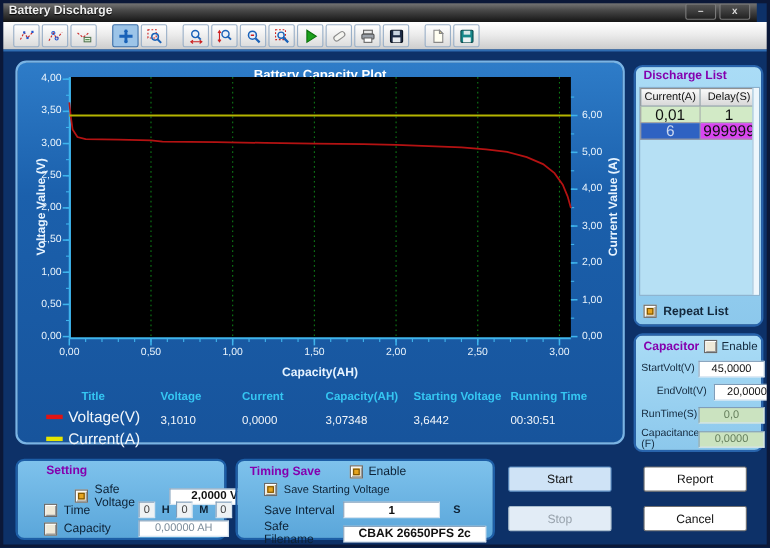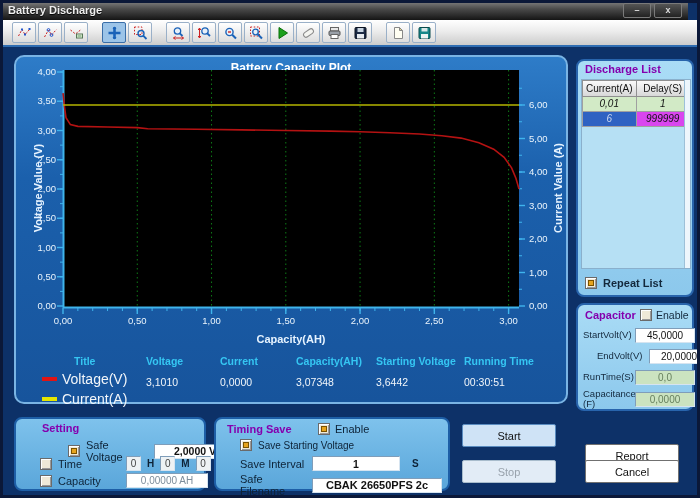--- a/index.html
+++ b/index.html
@@ -59,22 +59,22 @@
   .dlist-panel{top:12px;height:238px;}
   .cap-panel{top:256px;height:108px;}
   .ptitle{font-size:11px;font-weight:bold;color:#8400ae;}
   .dl-title{position:absolute;left:7px;top:2px;}
   .dl-table{position:absolute;left:3px;top:18px;width:108px;bottom:26px;
     background:#b6e0f4;border:1px solid #8ab0cc;}
   .dl-hrow,.dl-row{display:flex;}
   .dl-h{width:58px;height:15px;line-height:15px;text-align:center;font-size:10px;color:#111;
     background:linear-gradient(180deg,#fafafa,#d8d8d8);border:1px solid #909090;border-left:none;}
   .dl-hrow .dl-h:first-child{border-left:1px solid #909090;}
-  .dl-c{width:58px;height:14px;line-height:14px;text-align:center;font-size:10px;color:#111;
-    border:1px solid #a0a0a0;border-top:none;border-left:none;font-style:italic;}
+  .dl-c{width:58px;height:14px;line-height:14px;text-align:center;font-size:14px;color:#111;
+    border:1px solid #a0a0a0;border-top:none;border-left:none;}
   .dl-row .dl-c:first-child{border-left:1px solid #a0a0a0;}
   .dl-c.g{background:#d2eac6;}
   .dl-c.w{background:#d946ef;}
   .dl-c.sel{background:#2f62c2;color:#ccd8f0;}
   .dl-strip{position:absolute;right:0;top:0;bottom:0;width:5px;background:#edf6fc;border-left:1px solid #9cc0d8;}
   .repeat-row{position:absolute;left:7px;bottom:6px;display:flex;align-items:center;gap:6px;
     font-size:11px;font-weight:bold;color:#13283c;}
 
   
   .cb{width:12px;height:12px;background:#efe9d8;display:inline-block;position:relative;box-sizing:border-box;
@@ -109,21 +109,21 @@
   .tp-enable{position:absolute;left:102px;top:4px;display:flex;align-items:center;gap:5px;
     font-size:11px;color:#0d2236;}
   .interval-input{width:88px;font-weight:bold;font-size:10.5px;}
   .fname-input{width:130px;font-weight:bold;font-size:11px;}
 
   
   .act{position:absolute;width:94px;height:23px;font-family:"Liberation Sans",sans-serif;
     font-size:11px;color:#111;background:#fff;border:1px solid #707070;border-radius:2px;}
   .act.start{left:462px;top:377px;background:#cfe3f6;border-color:#5a8cc0;}
   .act.stop{left:462px;top:413px;background:#e2ecf6;color:#98a2ac;border-color:#a8bccc;}
-  .act.report{left:585px;top:377px;margin-top:20px;}
+  .act.report{left:585px;top:377px;}
   .act.cancel{left:585px;top:413px;}
 </style>
 </head>
 <body>
 
 <div class="win">
 
   <div class="titlebar">
     <span class="tb-title">Battery Discharge</span>
     <span class="tb-btns">

